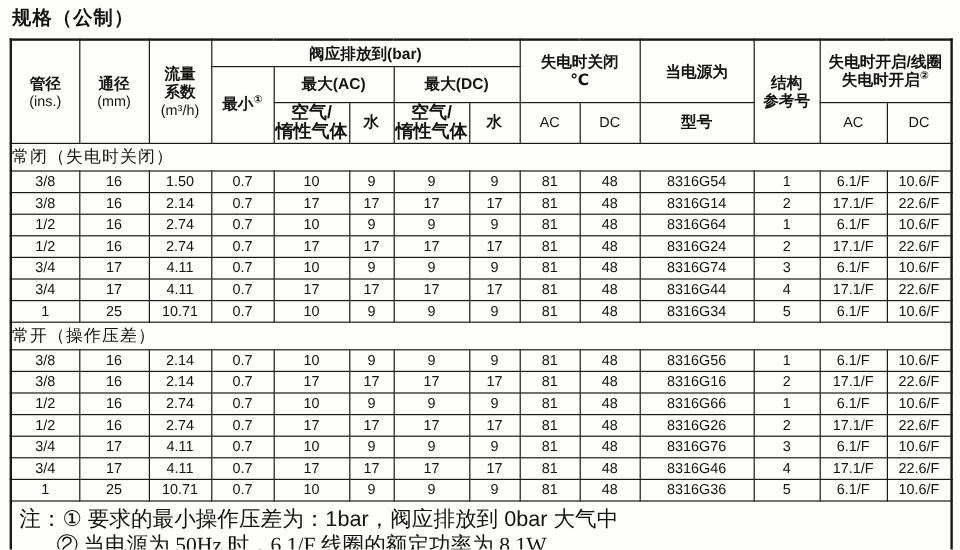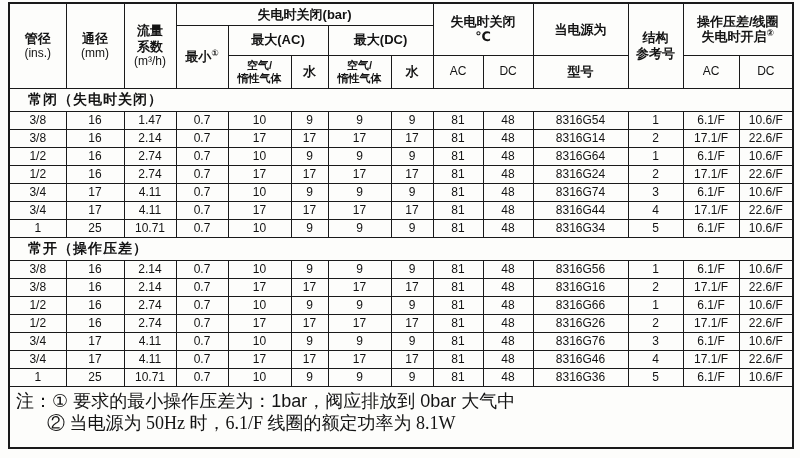--- a/index.html
+++ b/index.html
@@ -29,51 +29,51 @@
     vertical-align: middle;
     padding: 0;
     overflow: hidden;
   }
   thead th {
     font-size: 13px;
     font-weight: bold;
     line-height: 1.18;
   }
   thead th .en { font-weight: normal; font-size: 12px; }
-  thead th.small2 { font-size: 11px; line-height: 1.1; }
+  thead th.small2 { font-size: 15px; line-height: 1.1; }
   thead th.latin { font-weight: normal; font-size: 12px; }
   tr.h1 { height: 22px; }
   tr.h2 { height: 30px; }
   tr.h3 { height: 33px; }
   sup.fnote { font-size: 9px; line-height: 0; }
   tbody td {
     font-size: 12px;
     height: 17px;
     white-space: nowrap;
   }
   tr.section-row td {
     text-align: left;
-    font-weight: bold;
+    font-weight: normal;
     font-size: 14px;
     height: 22px;
-    padding-left: 18px;
     letter-spacing: 1px;
   }
   tfoot td.notes {
     text-align: left;
     font-size: 18px;
     padding: 3px 6px 12px 6px;
     line-height: 1.25;
   }
   tfoot .indent { padding-left: 31px; font-family: Liberation Serif, serif; }
 </style>
 </head>
 <body>
 
 <div class="page">
+  <h1 class="title">规格（公制）</h1>
 
   <table class="spec">
     <colgroup>
       <col style="width:57px">
         <col style="width:58px">
         <col style="width:52px">
       <col style="width:52px">
         <col style="width:63px">
         <col style="width:37px">
       <col style="width:63px">
@@ -94,32 +94,32 @@
         </th>
         <th rowspan="3">
           <div>通径</div>
           <div class="en">(mm)</div>
         </th>
         <th rowspan="3">
           <div>流量</div>
           <div>系数</div>
           <div class="en">(m³/h)</div>
         </th>
-        <th colspan="5">失电时关闭(bar)</th>
+        <th colspan="5">阀应排放到(bar)</th>
         <th colspan="2" rowspan="2">
           <div>失电时关闭</div>
           <div>℃</div>
         </th>
         <th rowspan="2">当电源为</th>
         <th rowspan="3">
           <div>结构</div>
           <div>参考号</div>
         </th>
         <th colspan="2" rowspan="2">
-          <div>操作压差/线圈</div>
+          <div>失电时开启/线圈</div>
           <div><span>失电时开启</span><sup class="fnote">②</sup></div>
         </th>
       </tr>
       <tr class="h2">
         <th rowspan="2"><span>最小</span><sup class="fnote">①</sup></th>
         <th colspan="2">最大(AC)</th>
         <th colspan="2">最大(DC)</th>
       </tr>
       <tr class="h3">
         <th class="small2">
@@ -140,21 +140,21 @@
       </tr>
     </thead>
 
     <tbody>
         <tr class="section-row">
           <td colspan="14">常闭（失电时关闭）</td>
         </tr>
         <tr>
           <td>3/8</td>
           <td>16</td>
-          <td>1.47</td>
+          <td>1.50</td>
           <td>0.7</td>
           <td>10</td>
           <td>9</td>
           <td>9</td>
           <td>9</td>
           <td>81</td>
           <td>48</td>
           <td>8316G54</td>
           <td>1</td>
           <td>6.1/F</td>

